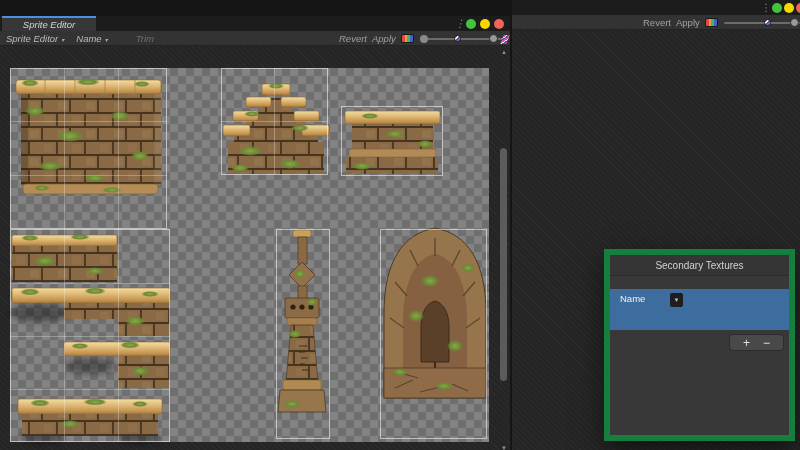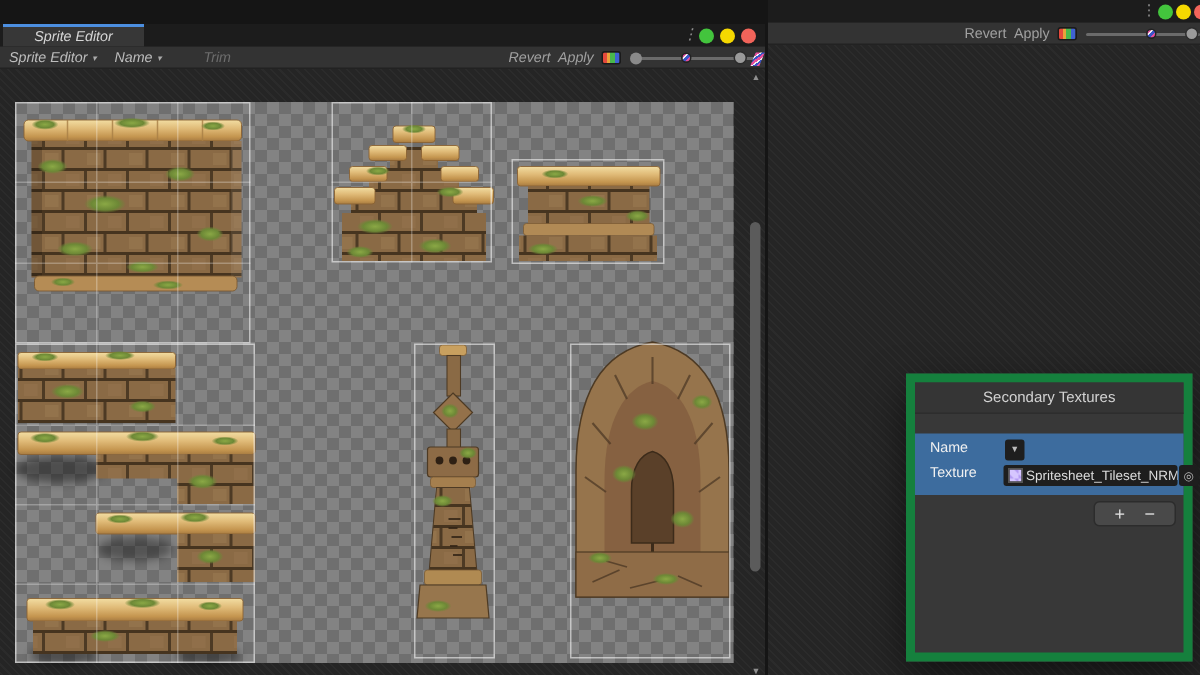--- a/index.html
+++ b/index.html
@@ -299,30 +299,20 @@
     <div class="hdr">
       <span>Secondary Textures</span>
     </div>
     <div class="selrow">
       <div class="frow" style="top:4px;">
         <span class="flabel">Name</span>
         <div class="fbtn">
           <span style="font-size:6px;">▼</span>
         </div>
       </div>
-      <div class="frow" style="top:21px;">
-        <span class="flabel">Texture</span>
-        <div class="ffield">
-          <span class="thumb"></span>
-          <span>Spritesheet_Tileset_NRM</span>
-        </div>
-        <div class="fbtn">
-          <span style="font-size:8px;">◎</span>
-        </div>
-      </div>
     </div>
     <div class="pmbox">
       <span>+</span>
       <span>−</span>
     </div>
   </div>
 
 </div>
 
 </body></html>

